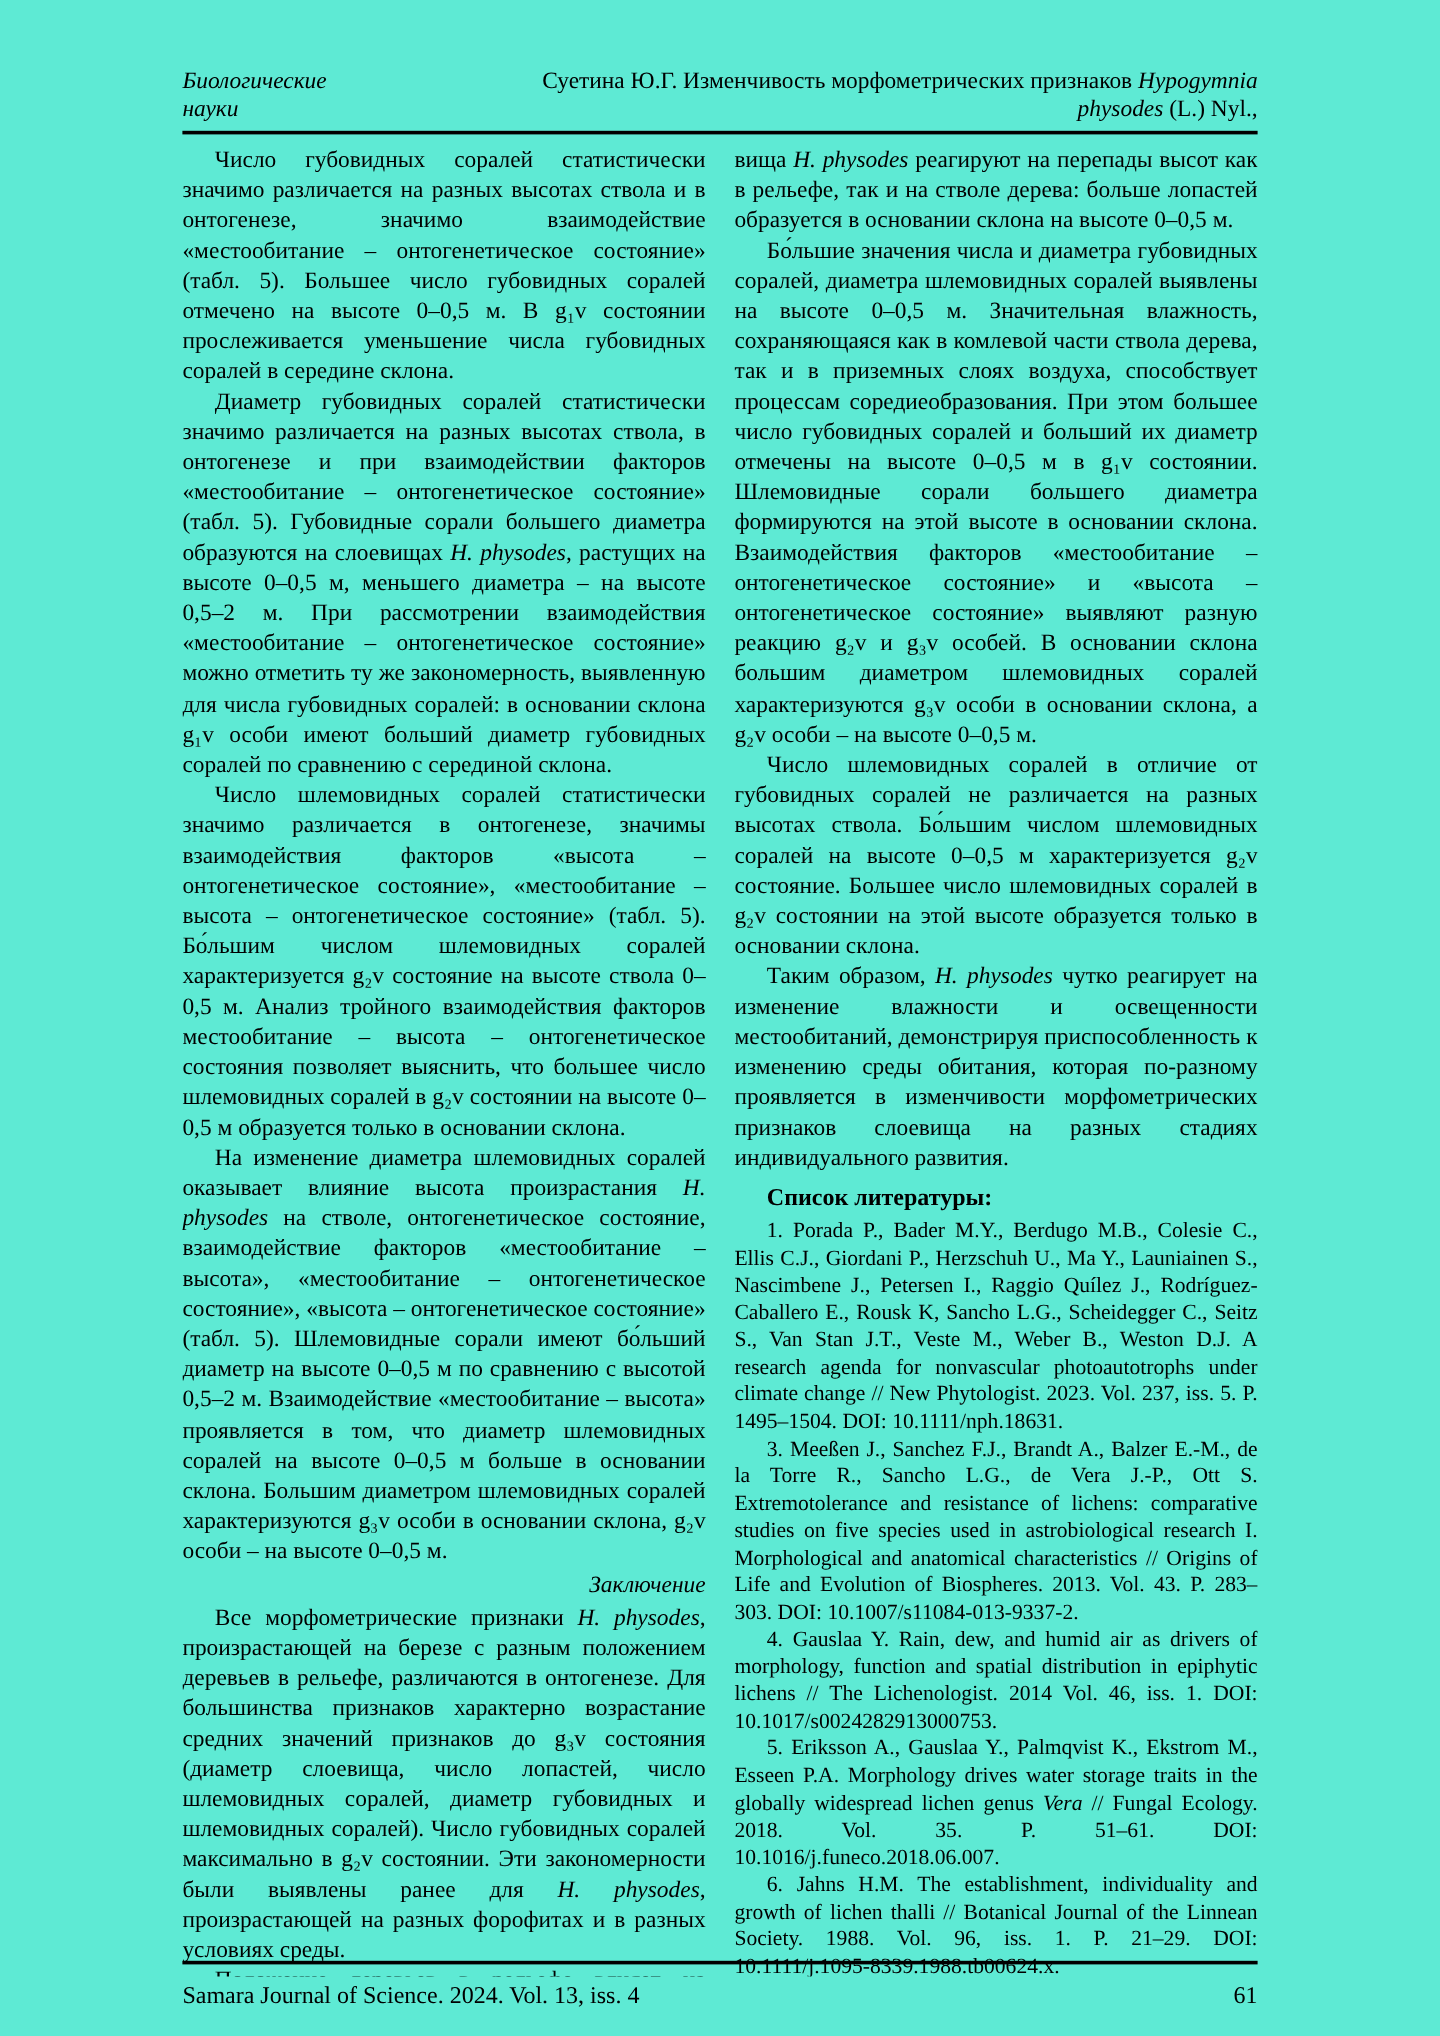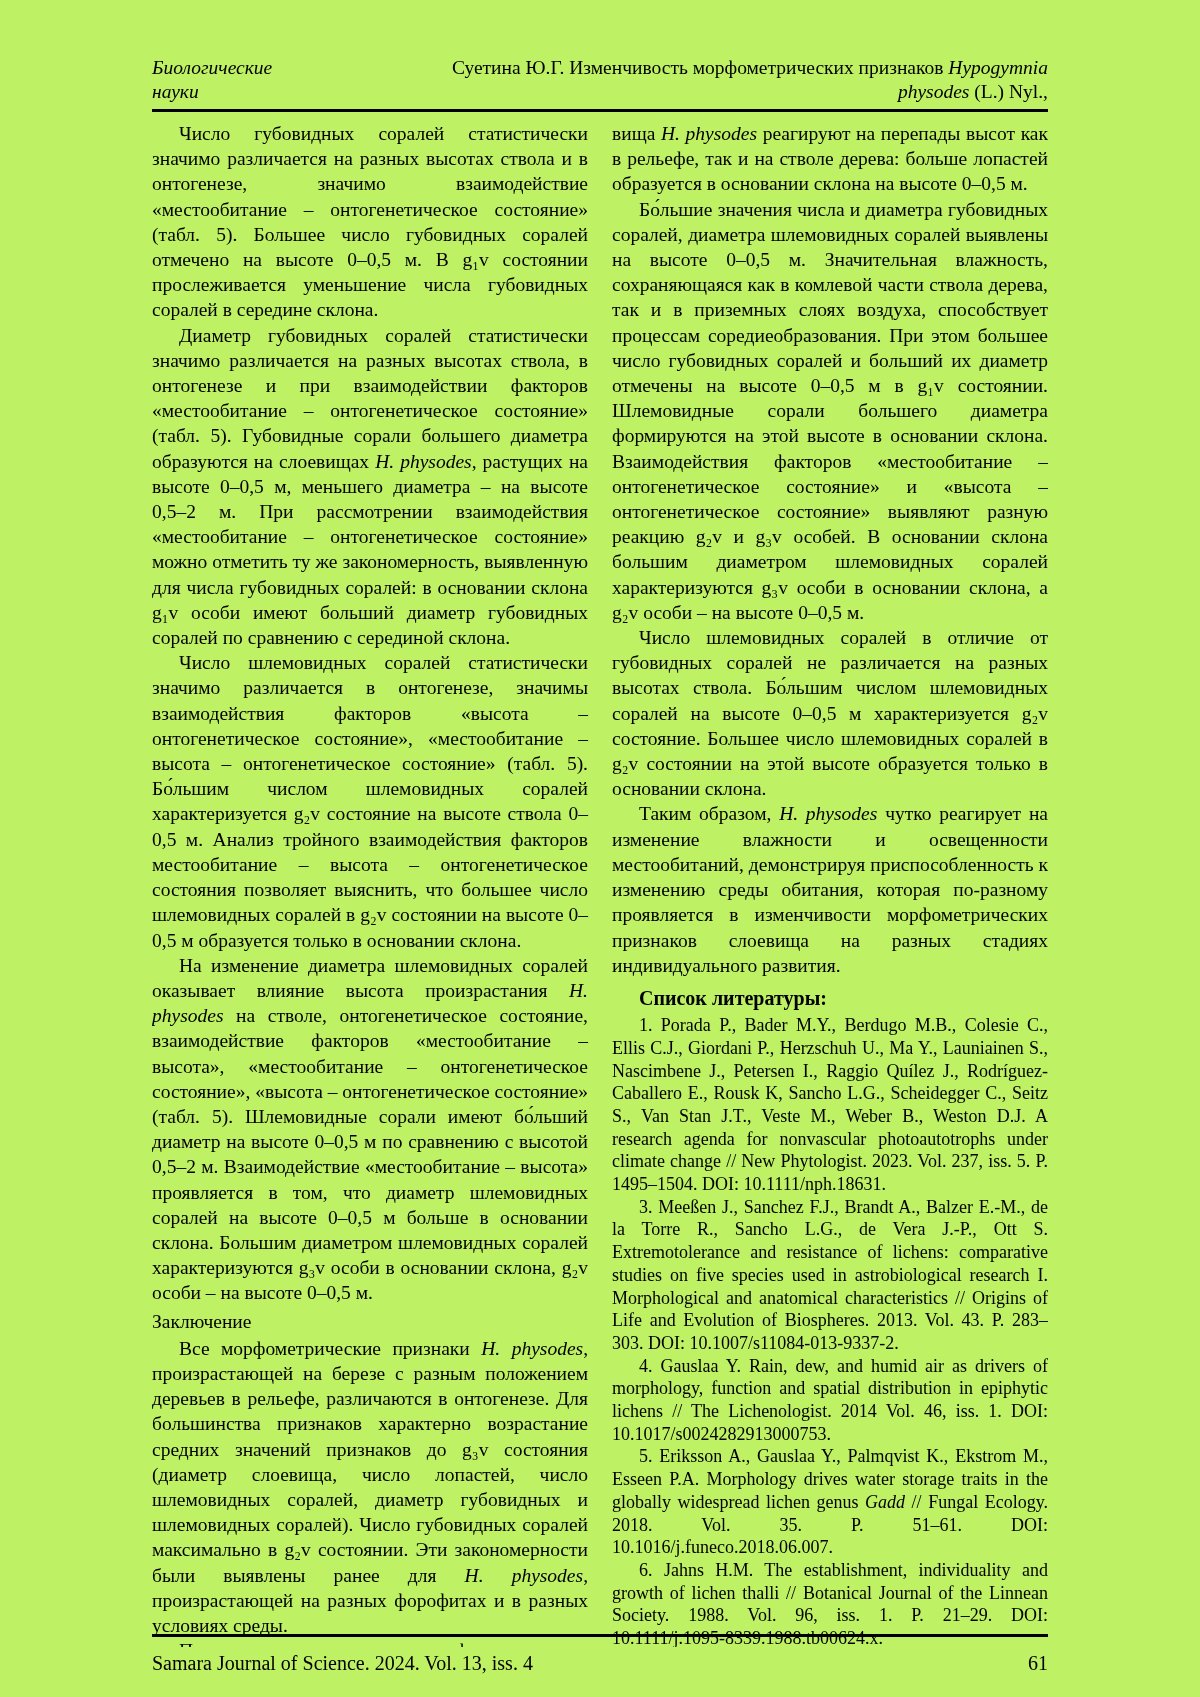--- a/index.html
+++ b/index.html
@@ -1,31 +1,31 @@
 <!DOCTYPE html>
 <html lang="ru"><head>
 <meta charset="utf-8">
 <style>
   html,body { margin:0; padding:0; background:#e8e8e8; }
   .page {
     position:relative; width:1200px; height:1697px; margin:0 auto;
-    background:#bef264; color:#000;
+    background:#5eead4; color:#000;
     font-family:"Liberation Serif", serif;
     overflow:hidden;
   }
   .content { position:absolute; left:152px; top:56px; width:896px; }
   .header { display:flex; border-bottom:3px solid #000; padding-bottom:5px; }
   .header-section { width:228px; font-style:italic; font-size:19.5px; line-height:24px; }
   .header-title { flex:1; text-align:right; font-size:19.5px; line-height:24px; }
   .columns { display:flex; gap:24px; margin-top:9px; height:1526px; overflow:hidden; }
   .col { width:440px; text-align:justify; font-size:19.5px; line-height:25.2px; }
   .col p { margin:0; }
   p.p { text-indent:27px; }
   p.p-cont { text-indent:0; }
-  p.h-italic-center { text-align:left; text-indent:0; margin:3px 0 2px; }
+  p.h-italic-center { text-align:right; font-style:italic; text-indent:0; margin:3px 0 2px; }
   p.h-bold { font-weight:bold; text-indent:27px; font-size:20px; margin:8px 0 3px; }
   p.ref { font-size:18px; line-height:22.7px; text-indent:27px; }
   .footer {
     position:absolute; left:152px; top:1634px; width:896px;
     border-top:3px solid #000; padding-top:15px;
     display:flex; justify-content:space-between; font-size:20px;
   }
   .it { font-style:italic; }
 </style>
 </head>
@@ -56,21 +56,21 @@
         </div>
       <div class="col">
           <p class="p-cont">вища <span class="it">H. physodes</span> реагируют на перепады высот как в рельефе, так и на стволе дерева: больше лопастей образуется в основании склона на высоте 0–0,5 м.</p>
           <p class="p">Бо́льшие значения числа и диаметра губовидных соралей, диаметра шлемовидных соралей выявлены на высоте 0–0,5 м. Значительная влажность, сохраняющаяся как в комлевой части ствола дерева, так и в приземных слоях воздуха, способствует процессам соредиеобразования. При этом большее число губовидных соралей и больший их диаметр отмечены на высоте 0–0,5 м в g₁v состоянии. Шлемовидные сорали большего диаметра формируются на этой высоте в основании склона. Взаимодействия факторов «местообитание – онтогенетическое состояние» и «высота – онтогенетическое состояние» выявляют разную реакцию g₂v и g₃v особей. В основании склона большим диаметром шлемовидных соралей характеризуются g₃v особи в основании склона, а g₂v особи – на высоте 0–0,5 м.</p>
           <p class="p">Число шлемовидных соралей в отличие от губовидных соралей не различается на разных высотах ствола. Бо́льшим числом шлемовидных соралей на высоте 0–0,5 м характеризуется g₂v состояние. Большее число шлемовидных соралей в g₂v состоянии на этой высоте образуется только в основании склона.</p>
           <p class="p">Таким образом, <span class="it">H. physodes</span> чутко реагирует на изменение влажности и освещенности местообитаний, демонстрируя приспособленность к изменению среды обитания, которая по-разному проявляется в изменчивости морфометрических признаков слоевища на разных стадиях индивидуального развития.</p>
           <p class="h-bold">Список литературы:</p>
           <p class="ref">1. Porada P., Bader M.Y., Berdugo M.B., Colesie C., Ellis C.J., Giordani P., Herzschuh U., Ma Y., Launiainen S., Nascimbene J., Petersen I., Raggio Quílez J., Rodríguez-Caballero E., Rousk K, Sancho L.G., Scheidegger C., Seitz S., Van Stan J.T., Veste M., Weber B., Weston D.J. A research agenda for nonvascular photoautotrophs under climate change // New Phytologist. 2023. Vol. 237, iss. 5. P. 1495–1504. DOI: 10.1111/nph.18631.</p>
           <p class="ref">3. Meeßen J., Sanchez F.J., Brandt A., Balzer E.-M., de la Torre R., Sancho L.G., de Vera J.-P., Ott S. Extremotolerance and resistance of lichens: comparative studies on five species used in astrobiological research I. Morphological and anatomical characteristics // Origins of Life and Evolution of Biospheres. 2013. Vol. 43. P. 283–303. DOI: 10.1007/s11084-013-9337-2.</p>
           <p class="ref">4. Gauslaa Y. Rain, dew, and humid air as drivers of morphology, function and spatial distribution in epiphytic lichens // The Lichenologist. 2014 Vol. 46, iss. 1. DOI: 10.1017/s0024282913000753.</p>
-          <p class="ref">5. Eriksson A., Gauslaa Y., Palmqvist K., Ekstrom M., Esseen P.A. Morphology drives water storage traits in the globally widespread lichen genus <span class="it">Gadd</span> // Fungal Ecology. 2018. Vol. 35. P. 51–61. DOI: 10.1016/j.funeco.2018.06.007.</p>
+          <p class="ref">5. Eriksson A., Gauslaa Y., Palmqvist K., Ekstrom M., Esseen P.A. Morphology drives water storage traits in the globally widespread lichen genus <span class="it">Vera</span> // Fungal Ecology. 2018. Vol. 35. P. 51–61. DOI: 10.1016/j.funeco.2018.06.007.</p>
           <p class="ref">6. Jahns H.M. The establishment, individuality and growth of lichen thalli // Botanical Journal of the Linnean Society. 1988. Vol. 96, iss. 1. P. 21–29. DOI: 10.1111/j.1095-8339.1988.tb00624.x.</p>
         </div>
     </div>
 
   </div>
 
   <div class="footer">
     <span>Samara Journal of Science. 2024. Vol. 13, iss. 4</span>
     <span>61</span>
   </div>

